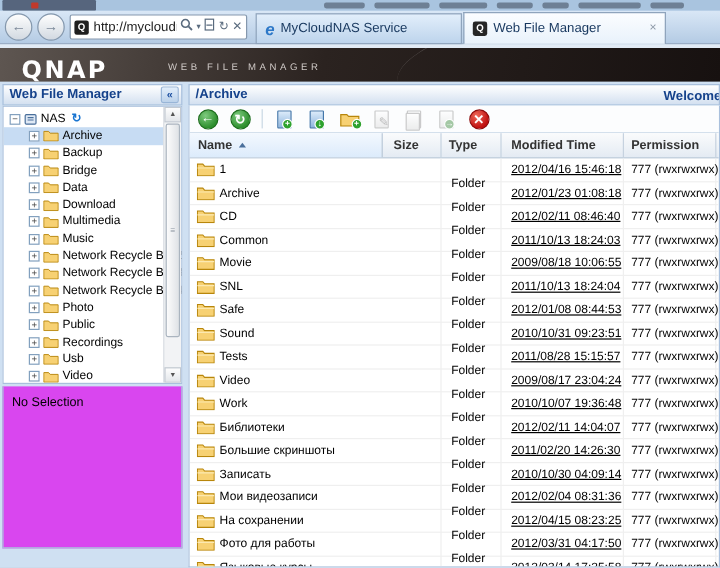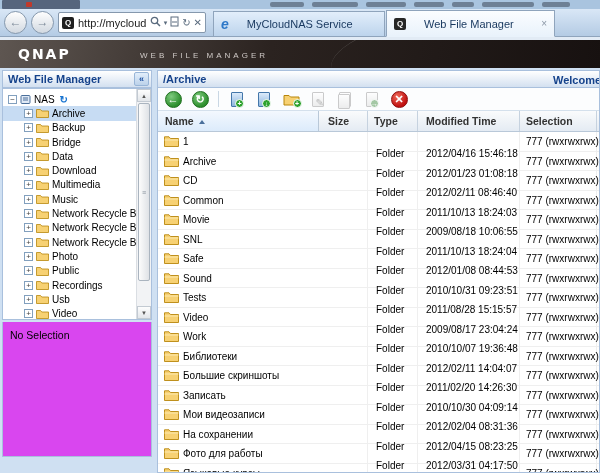--- a/index.html
+++ b/index.html
@@ -25,36 +25,36 @@
              font-weight:bold; text-align:center; line-height:12px; flex:0 0 auto; }
   #url-text { flex:1 1 auto; font-size:11px; color:#222; padding-left:4px; white-space:nowrap; overflow:hidden; }
   .abar-ico { flex:0 0 auto; color:#5a6b7e; font-size:10px; margin-left:3px; line-height:12px; }
   .caret { font-size:7px; }
 
   .tab { position:absolute; top:1px; height:27px; display:flex; align-items:center; padding:0 7px;
          font-size:11px; color:#17375e; border:1px solid #8fa4bc; }
   #tab-1 { left:213px; width:172px; height:26px; top:2px;
            background:linear-gradient(#e2eefb,#bdd4ec); }
   #tab-2 { left:386px; width:169px; background:linear-gradient(#fbfdff,#e9f2fb); border-bottom-color:#e9f2fb; }
-  .tab-label { margin-left:18px; white-space:nowrap; overflow:hidden; }
+  .tab-label { margin-left:5px; white-space:nowrap; overflow:hidden; }
   .ie-e { color:#2d78c8; font-weight:bold; font-style:italic; font-size:14px; }
   .qtab-ico { width:12px; height:12px; background:#262626; border-radius:2px; color:#fff; font-size:8px;
               font-weight:bold; text-align:center; line-height:12px; }
   .tab-close { margin-left:auto; color:#8b97a6; font-size:10px; padding-left:8px; }
 
   #page-gap { position:absolute; left:0; top:37px; width:600px; height:3px; background:#e2ebf5; }
 
   
   #qnap-header { position:absolute; left:0; top:40px; width:600px; height:28px;
                  background:linear-gradient(100deg,#5e5651 0%,#2b2320 45%,#171110 100%); overflow:hidden; }
   #qnap-header .swoosh1 { position:absolute; left:330px; top:-30px; width:260px; height:80px;
                  border-radius:50%; border-top:1px solid rgba(255,255,255,.18); transform:rotate(-8deg); }
   #qnap-header .swoosh2 { position:absolute; left:430px; top:-10px; width:300px; height:90px;
                  border-radius:50%; border-top:1px solid rgba(255,255,255,.12); transform:rotate(14deg); }
-  #qnap-logo { position:absolute; left:18px; top:6px; color:#fff; font-size:14px; font-weight:800;
+  #qnap-logo { position:absolute; left:18px; top:6px; color:#fff; font-size:20px; font-weight:800;
                letter-spacing:2px; font-family:"DejaVu Sans", sans-serif; }
   #qnap-sub { position:absolute; left:140px; top:11px; color:#cfc9c6; font-size:8px; letter-spacing:3px; }
 
   
   .panel-hdr { position:absolute; height:18px; background:linear-gradient(#ffffff,#d3e0f0);
                border:1px solid #a9c0dd; font-size:11px; font-weight:bold; color:#15428b;
                line-height:16px; padding-left:5px; overflow:hidden; }
   #left-hdr { left:2px; top:70px; width:150px; }
   #collapse-btn { position:absolute; right:2px; top:1px; width:15px; height:14px; border:1px solid #98b5d7;
                   border-radius:2px; background:linear-gradient(#e2eefb,#bcd2ea); color:#1c4fa0;
@@ -121,21 +121,21 @@
               border-right:3.5px solid transparent; border-bottom:4px solid #4a6f9b; margin-left:5px; margin-bottom:1px; }
   .h-div { position:absolute; top:0; bottom:0; width:1px; background:#c6d2df; }
 
   #rows-area { position:absolute; left:0; right:0; top:44px; bottom:0; overflow:hidden; }
   .v-line { position:absolute; top:0; bottom:0; width:1px; background:#efefef; }
   .file-row { position:relative; height:19.5px; border-bottom:1px solid #efefef; font-size:10px; color:#000; }
   .row-folder { position:absolute; left:6px; top:3px; }
   .c-name { position:absolute; left:25px; top:4px; white-space:nowrap; }
   .c-size { position:absolute; left:125px; top:4px; width:36px; text-align:right; }
   .c-type { position:absolute; left:218px; top:16px; }
-  .c-mod  { position:absolute; left:268px; top:16px; }
+  .c-mod  { position:absolute; left:268px; top:4px;text-decoration:underline; }
   .c-perm { position:absolute; left:368px; top:4px; white-space:nowrap; }
 </style>
 </head>
 <body>
 
 <div id="screen">
 
   <div id="top-blur">
     <div class="smudge-box"></div>
     <div class="smudge-dot"></div>
@@ -406,21 +406,21 @@
           <span class="circ red">✕</span>
         </span>
     </div>
 
     <div id="grid-header">
       <div id="sorted-col"></div>
       <span class="hcell h-name"><span>Name</span><span class="sort-asc"></span></span>
       <span class="hcell h-size">Size</span>
       <span class="hcell h-type">Type</span>
       <span class="hcell h-mod">Modified Time</span>
-      <span class="hcell h-perm">Selection</span>
+      <span class="hcell h-perm">Permission</span>
       <span class="h-div" style="left:209px"></span>
       <span class="h-div" style="left:259px"></span>
       <span class="h-div" style="left:361px"></span>
       <span class="h-div" style="left:438px"></span>
     </div>
 
     <div id="rows-area">
       <div class="v-line" style="left:209px"></div>
       <div class="v-line" style="left:259px"></div>
       <div class="v-line" style="left:361px"></div>

